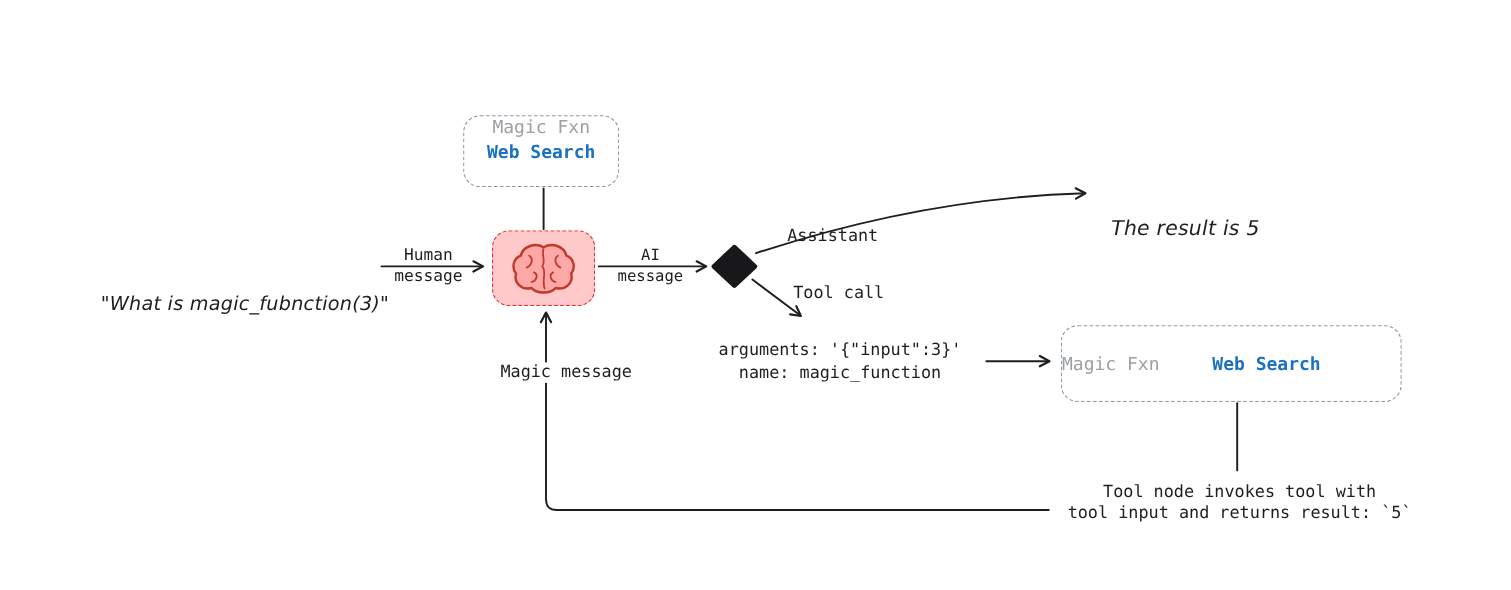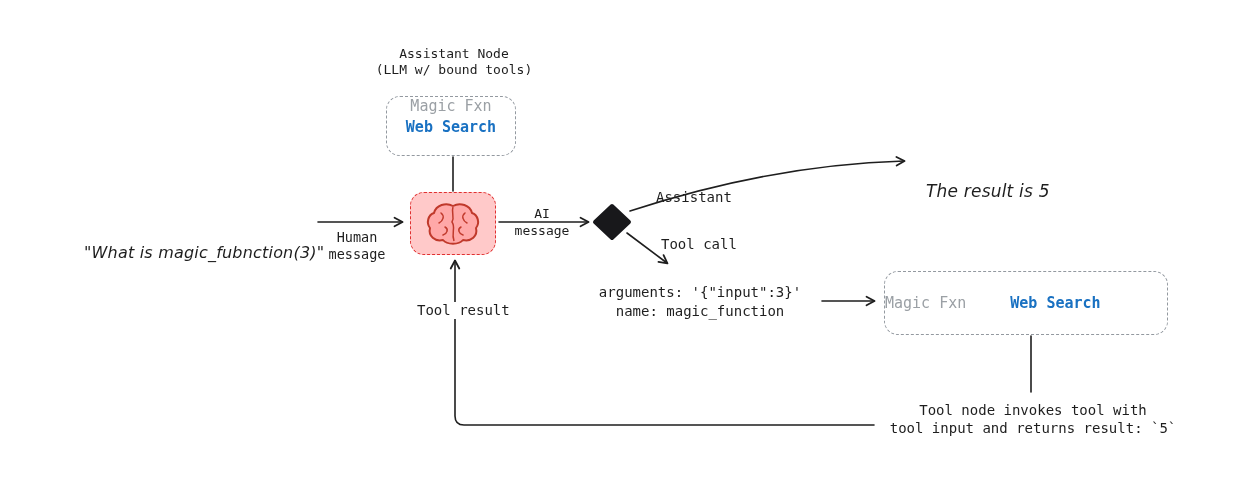--- a/index.html
+++ b/index.html
@@ -90,25 +90,23 @@
       <path d="M 627 233 L 667 263" marker-end="url(#arrowhead)"></path>
       <path d="M 822 301 L 874 301" marker-end="url(#arrowhead)"></path>
       <path d="M 1031 336 L 1031 392"></path>
       <path d="M 874 425 L 464 425 Q 455 425 455 416 L 455 261" marker-end="url(#arrowhead)"></path>
     </g>
     <polygon points="612,206 629,222 612,238 595,222" fill="#18181b" stroke="#18181b" stroke-width="4" stroke-linejoin="round"></polygon>
   </svg>
 
   <div class="label hand" style="left:84px; top:209px;">"What is magic_fubnction(3)"</div>
 
-  <div class="label center" style="left:320px; top:205px; width:74px; font-size:13.5px;margin-top:24px;">Human
+  <div class="label center" style="left:320px; top:205px; width:74px; font-size:13.5px;">Human
 message</div>
 
-  <div class="label center assistant-title" style="left:345px; top:46px; width:218px;">Assistant Node
-(LLM w/ bound tools)</div>
 
   <div class="dashed-box assistant-box">
     <span class="tool-gray">Magic Fxn</span>
     <span class="tool-blue">Web Search</span>
   </div>
 
   <div class="brain-box">
     <svg width="56" height="46" viewBox="0 0 56 46" xmlns="http://www.w3.org/2000/svg">
       <path d="M28 5 C21 1 11 4 9 12 C3 14 1 22 5 27 C3 35 10 41 18 39 C22 44 34 44 38 39 C46 41 53 35 51 27 C55 22 53 14 47 12 C45 4 35 1 28 5 Z" fill="#ffa8a8" stroke="#c0392b" stroke-width="2" stroke-linejoin="round"></path>
       <path d="M28 6 C26 12 30 16 27 21 C31 26 26 32 29 40" fill="none" stroke="#c0392b" stroke-width="1.5"></path>
@@ -131,18 +129,18 @@
 
   <div class="label center args-text" style="left:582px; top:283px; width:236px;">arguments: '{"input":3}'
 name: magic_function</div>
 
 
   <div class="dashed-box toolnode-box">
     <span class="tool-gray">Magic Fxn</span>
     <span class="tool-blue">Web Search</span>
   </div>
 
-  <div class="label bg-white" style="left:414px; top:302px;">Tool result</div>
+  <div class="label bg-white" style="left:414px; top:302px;">Magic message</div>
 
   <div class="label center tool-note" style="left:877px; top:401px; width:312px;">Tool node invokes tool with
 tool input and returns result: `5`</div>
 
 </div>
 
 </body></html>

